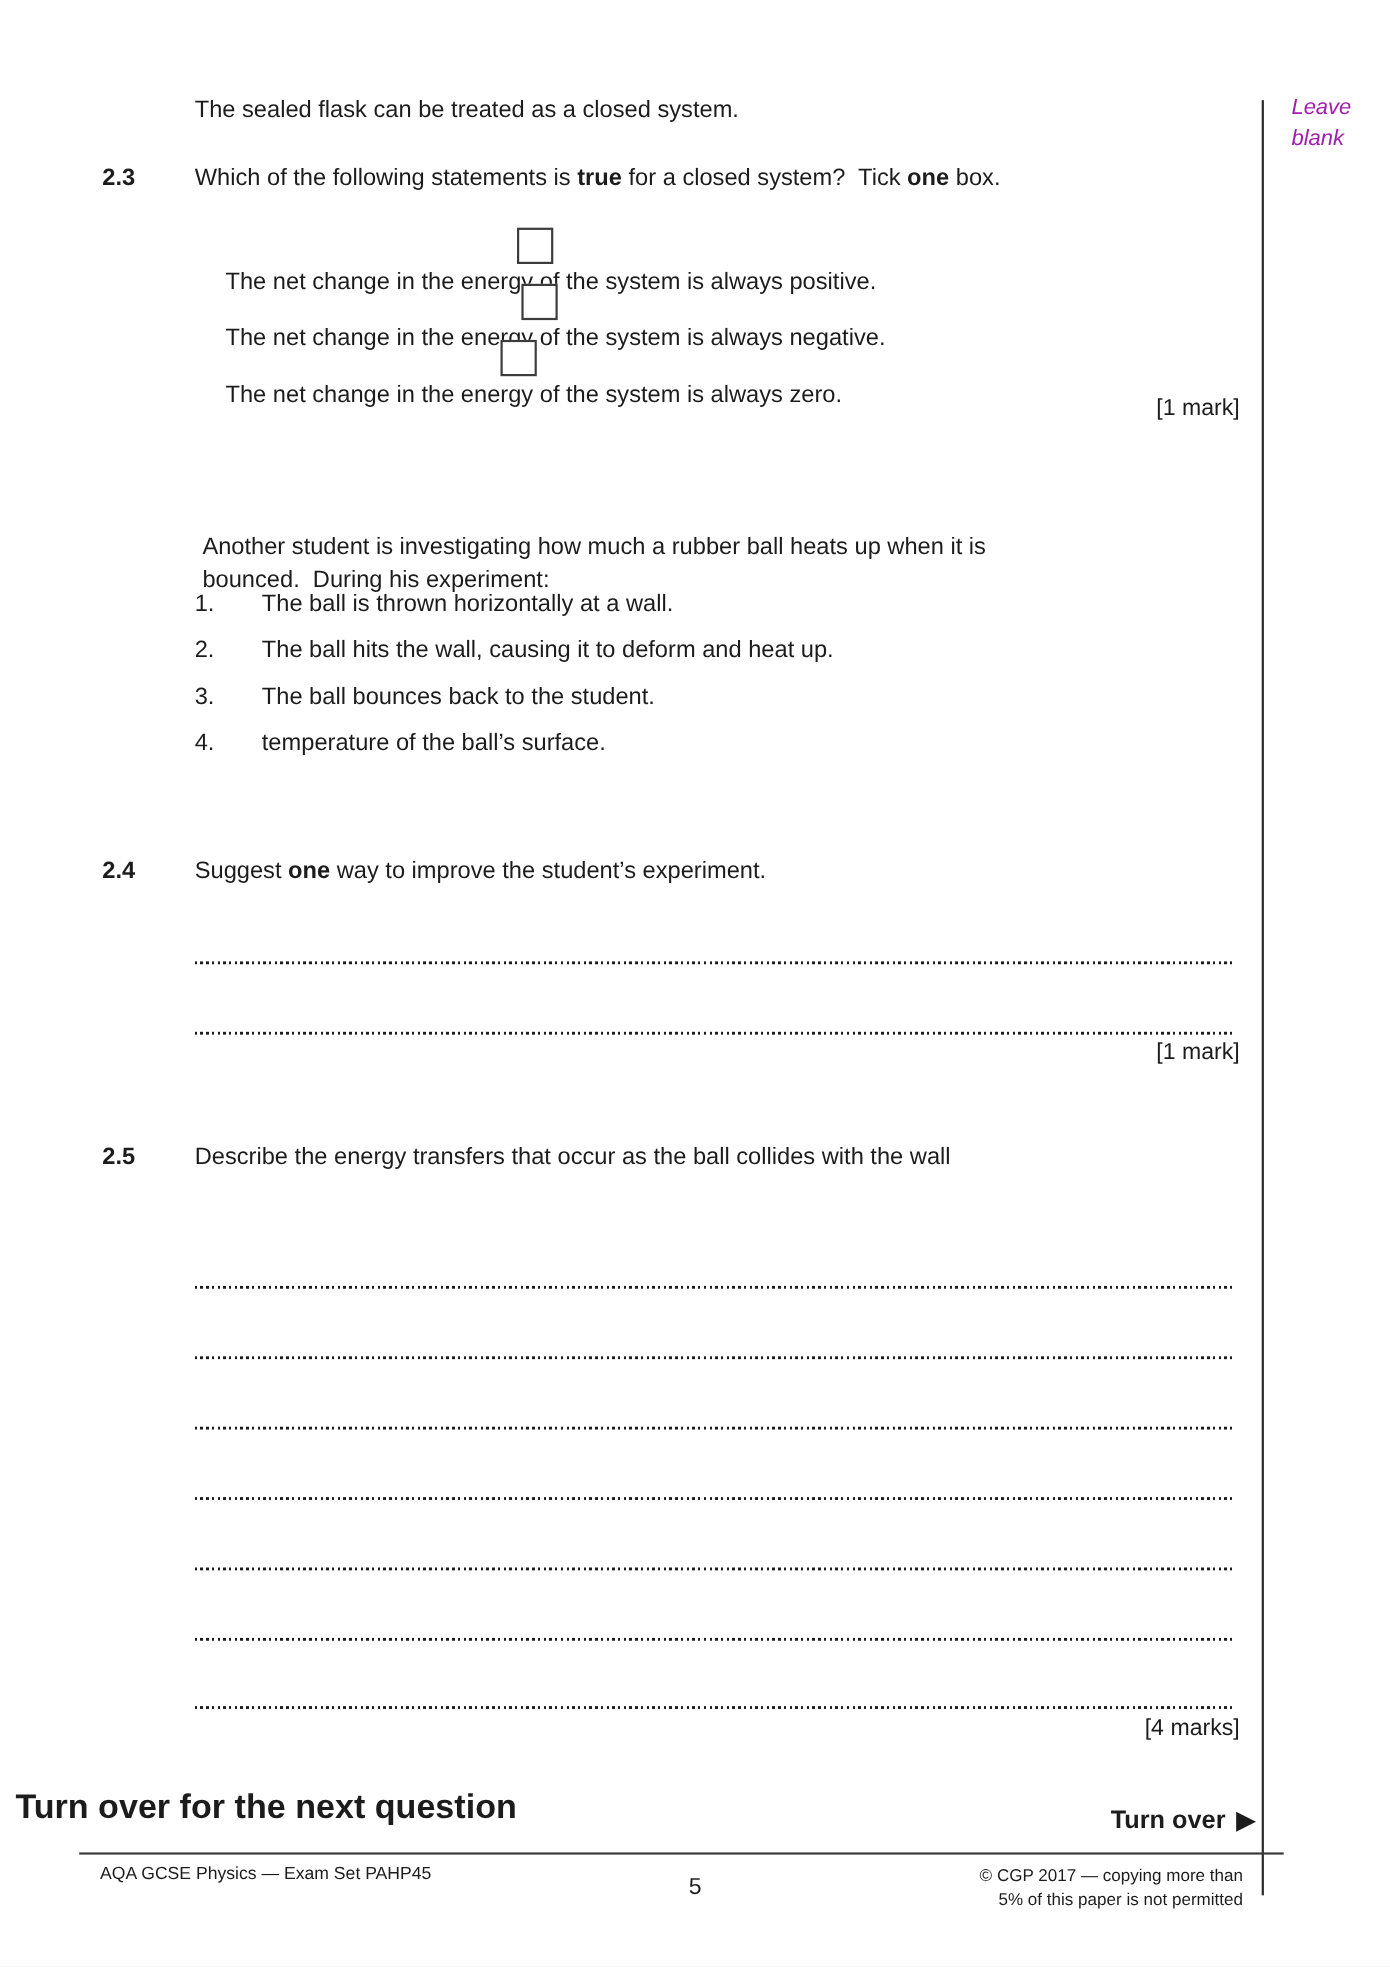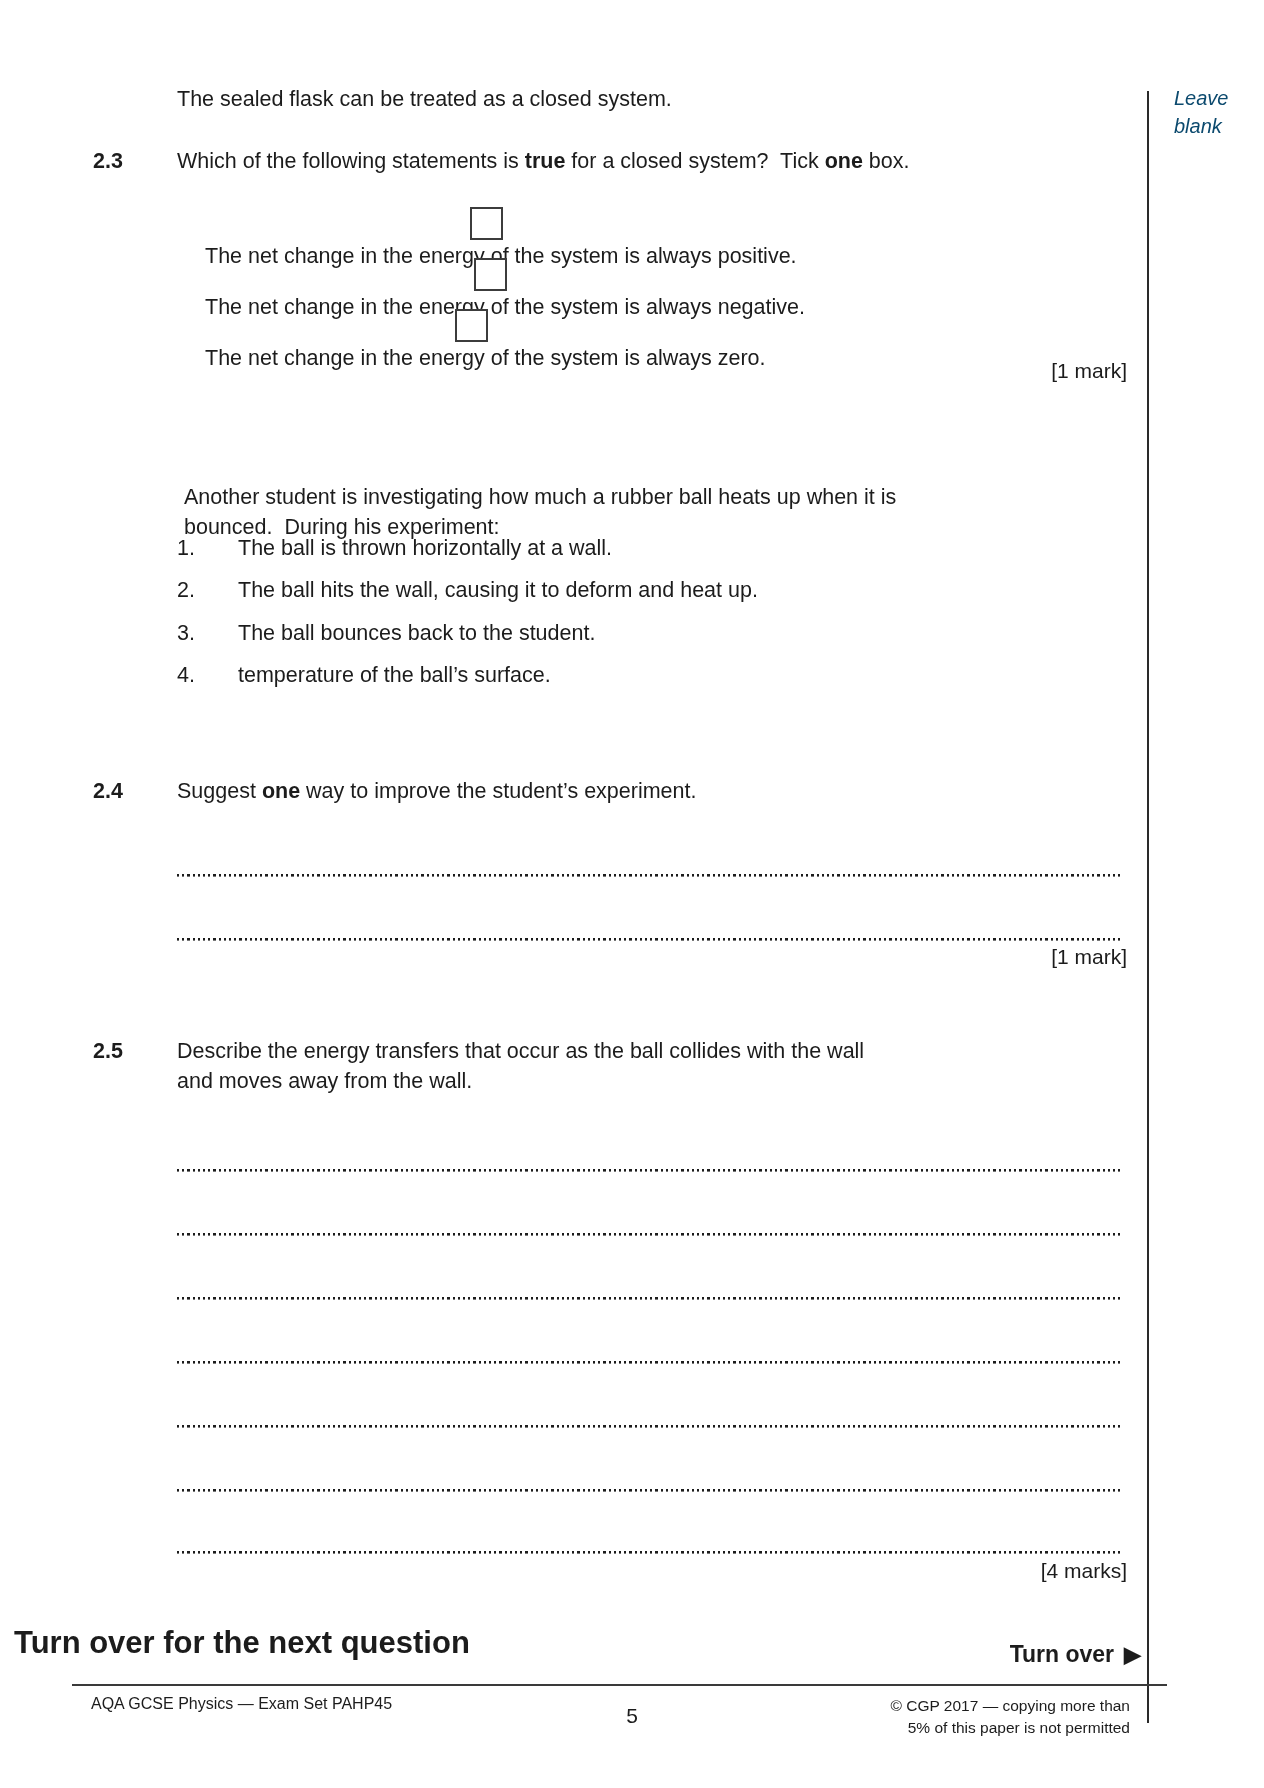--- a/index.html
+++ b/index.html
@@ -12,21 +12,21 @@
     color:#1c1c1c;
     overflow:hidden;
   }
   .t { white-space:pre-wrap; }
   .abs { position:absolute; }
   .body-text { font-size:21.5px; line-height:30px; }
   .bold { font-weight:bold; }
 
   
   .margin-rule { left:1147px; top:91px; width:2px; height:1632px; background:#2a2a2a; }
-  .leave-blank { left:1174px; top:84px; font-size:20px; line-height:28px; font-style:italic; color:#0c4a6e; }
+  .leave-blank { left:1174px; top:84px; font-size:20px; line-height:28px; font-style:italic; color:#a21caf; }
 
   
   .q-row { left:93px; display:flex; }
   .q-num { width:84px; font-weight:bold; flex:0 0 84px; }
 
   
   .opt-row { left:177px; display:flex; align-items:center;flex-direction:column; }
   .tick-box { width:33px; height:33px; border:2px solid #3c3c3c; background:#fff; box-sizing:border-box; flex:0 0 33px; }
   .opt-label { margin-left:28px; font-size:21.5px; line-height:33px; }
 
@@ -118,21 +118,20 @@
   </div>
 
   <div class="abs answer-line" style="top:874px;"></div>
   <div class="abs answer-line" style="top:938px;"></div>
   <div class="abs marks t" style="top:944px;">[1 mark]</div>
 
   <div class="abs q-row body-text" style="top:1036px;">
     <span class="q-num t">2.5</span>
     <span>
       <div class="t">Describe the energy transfers that occur as the ball collides with the wall</div>
-      <div class="t">and moves away from the wall.</div>
     </span>
   </div>
 
   <div class="abs answer-line" style="top:1169px;"></div>
   <div class="abs answer-line" style="top:1233px;"></div>
   <div class="abs answer-line" style="top:1297px;"></div>
   <div class="abs answer-line" style="top:1361px;"></div>
   <div class="abs answer-line" style="top:1425px;"></div>
   <div class="abs answer-line" style="top:1489px;"></div>
   <div class="abs answer-line" style="top:1551px;"></div>

